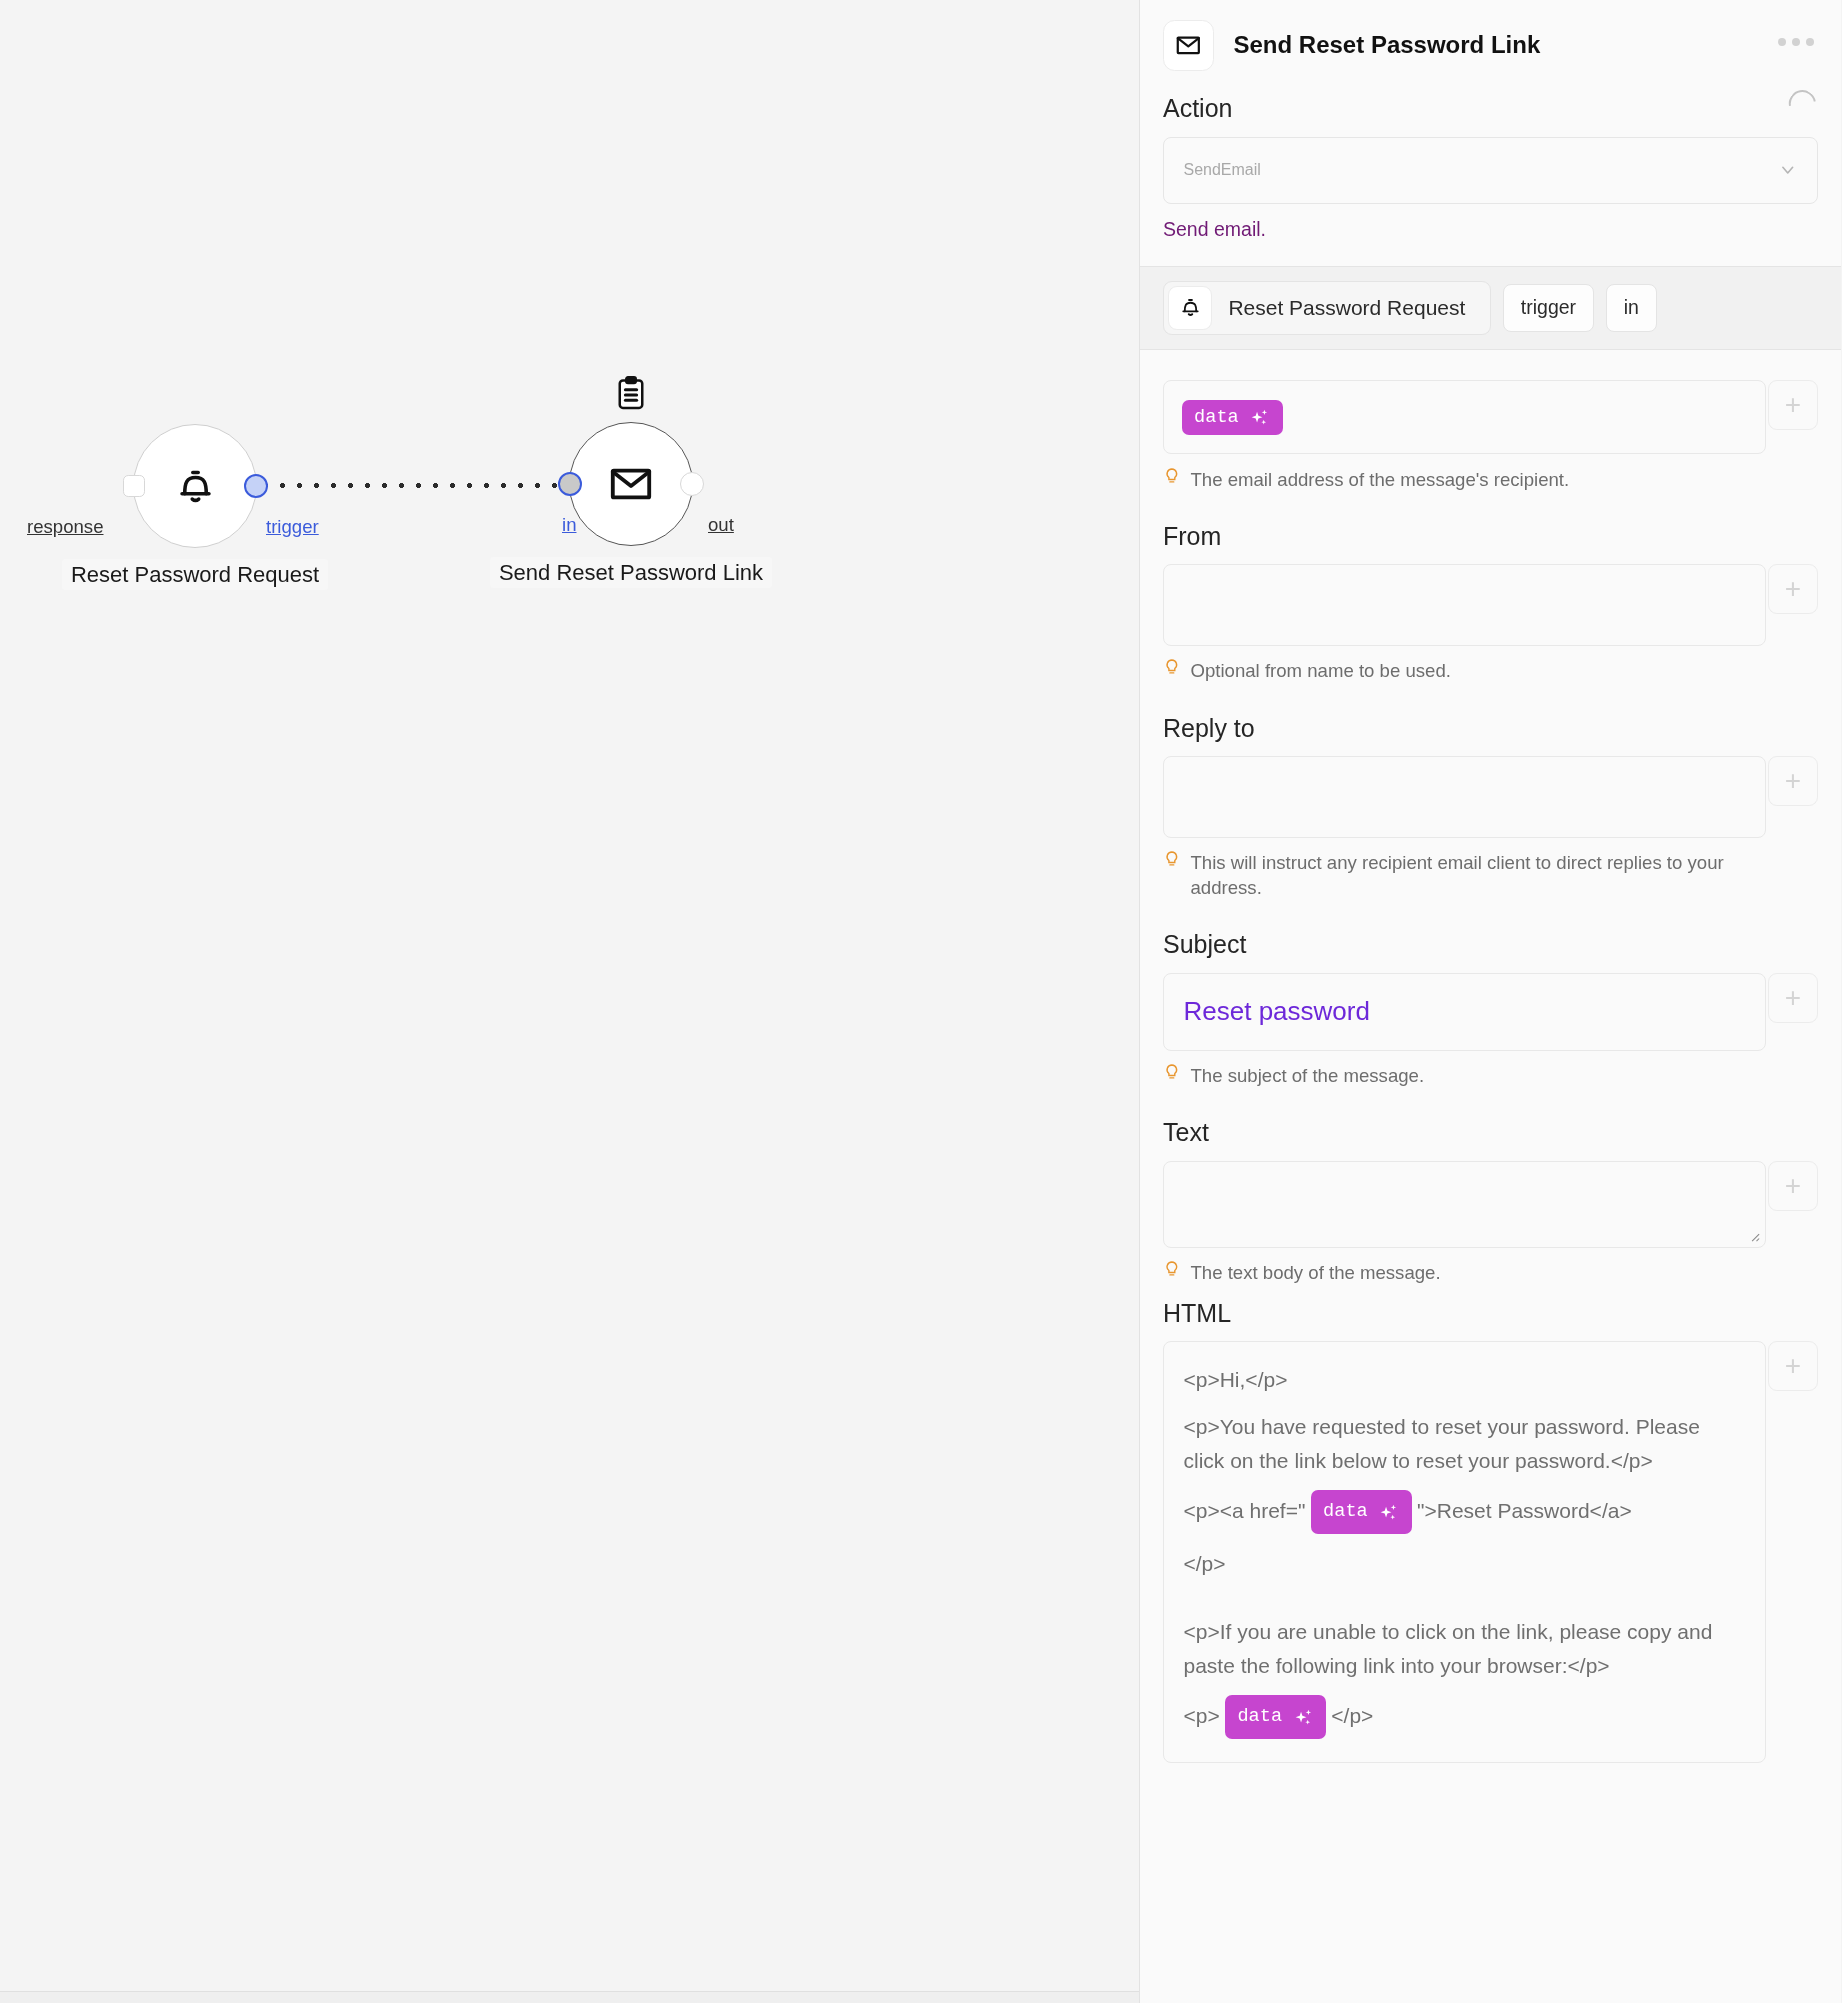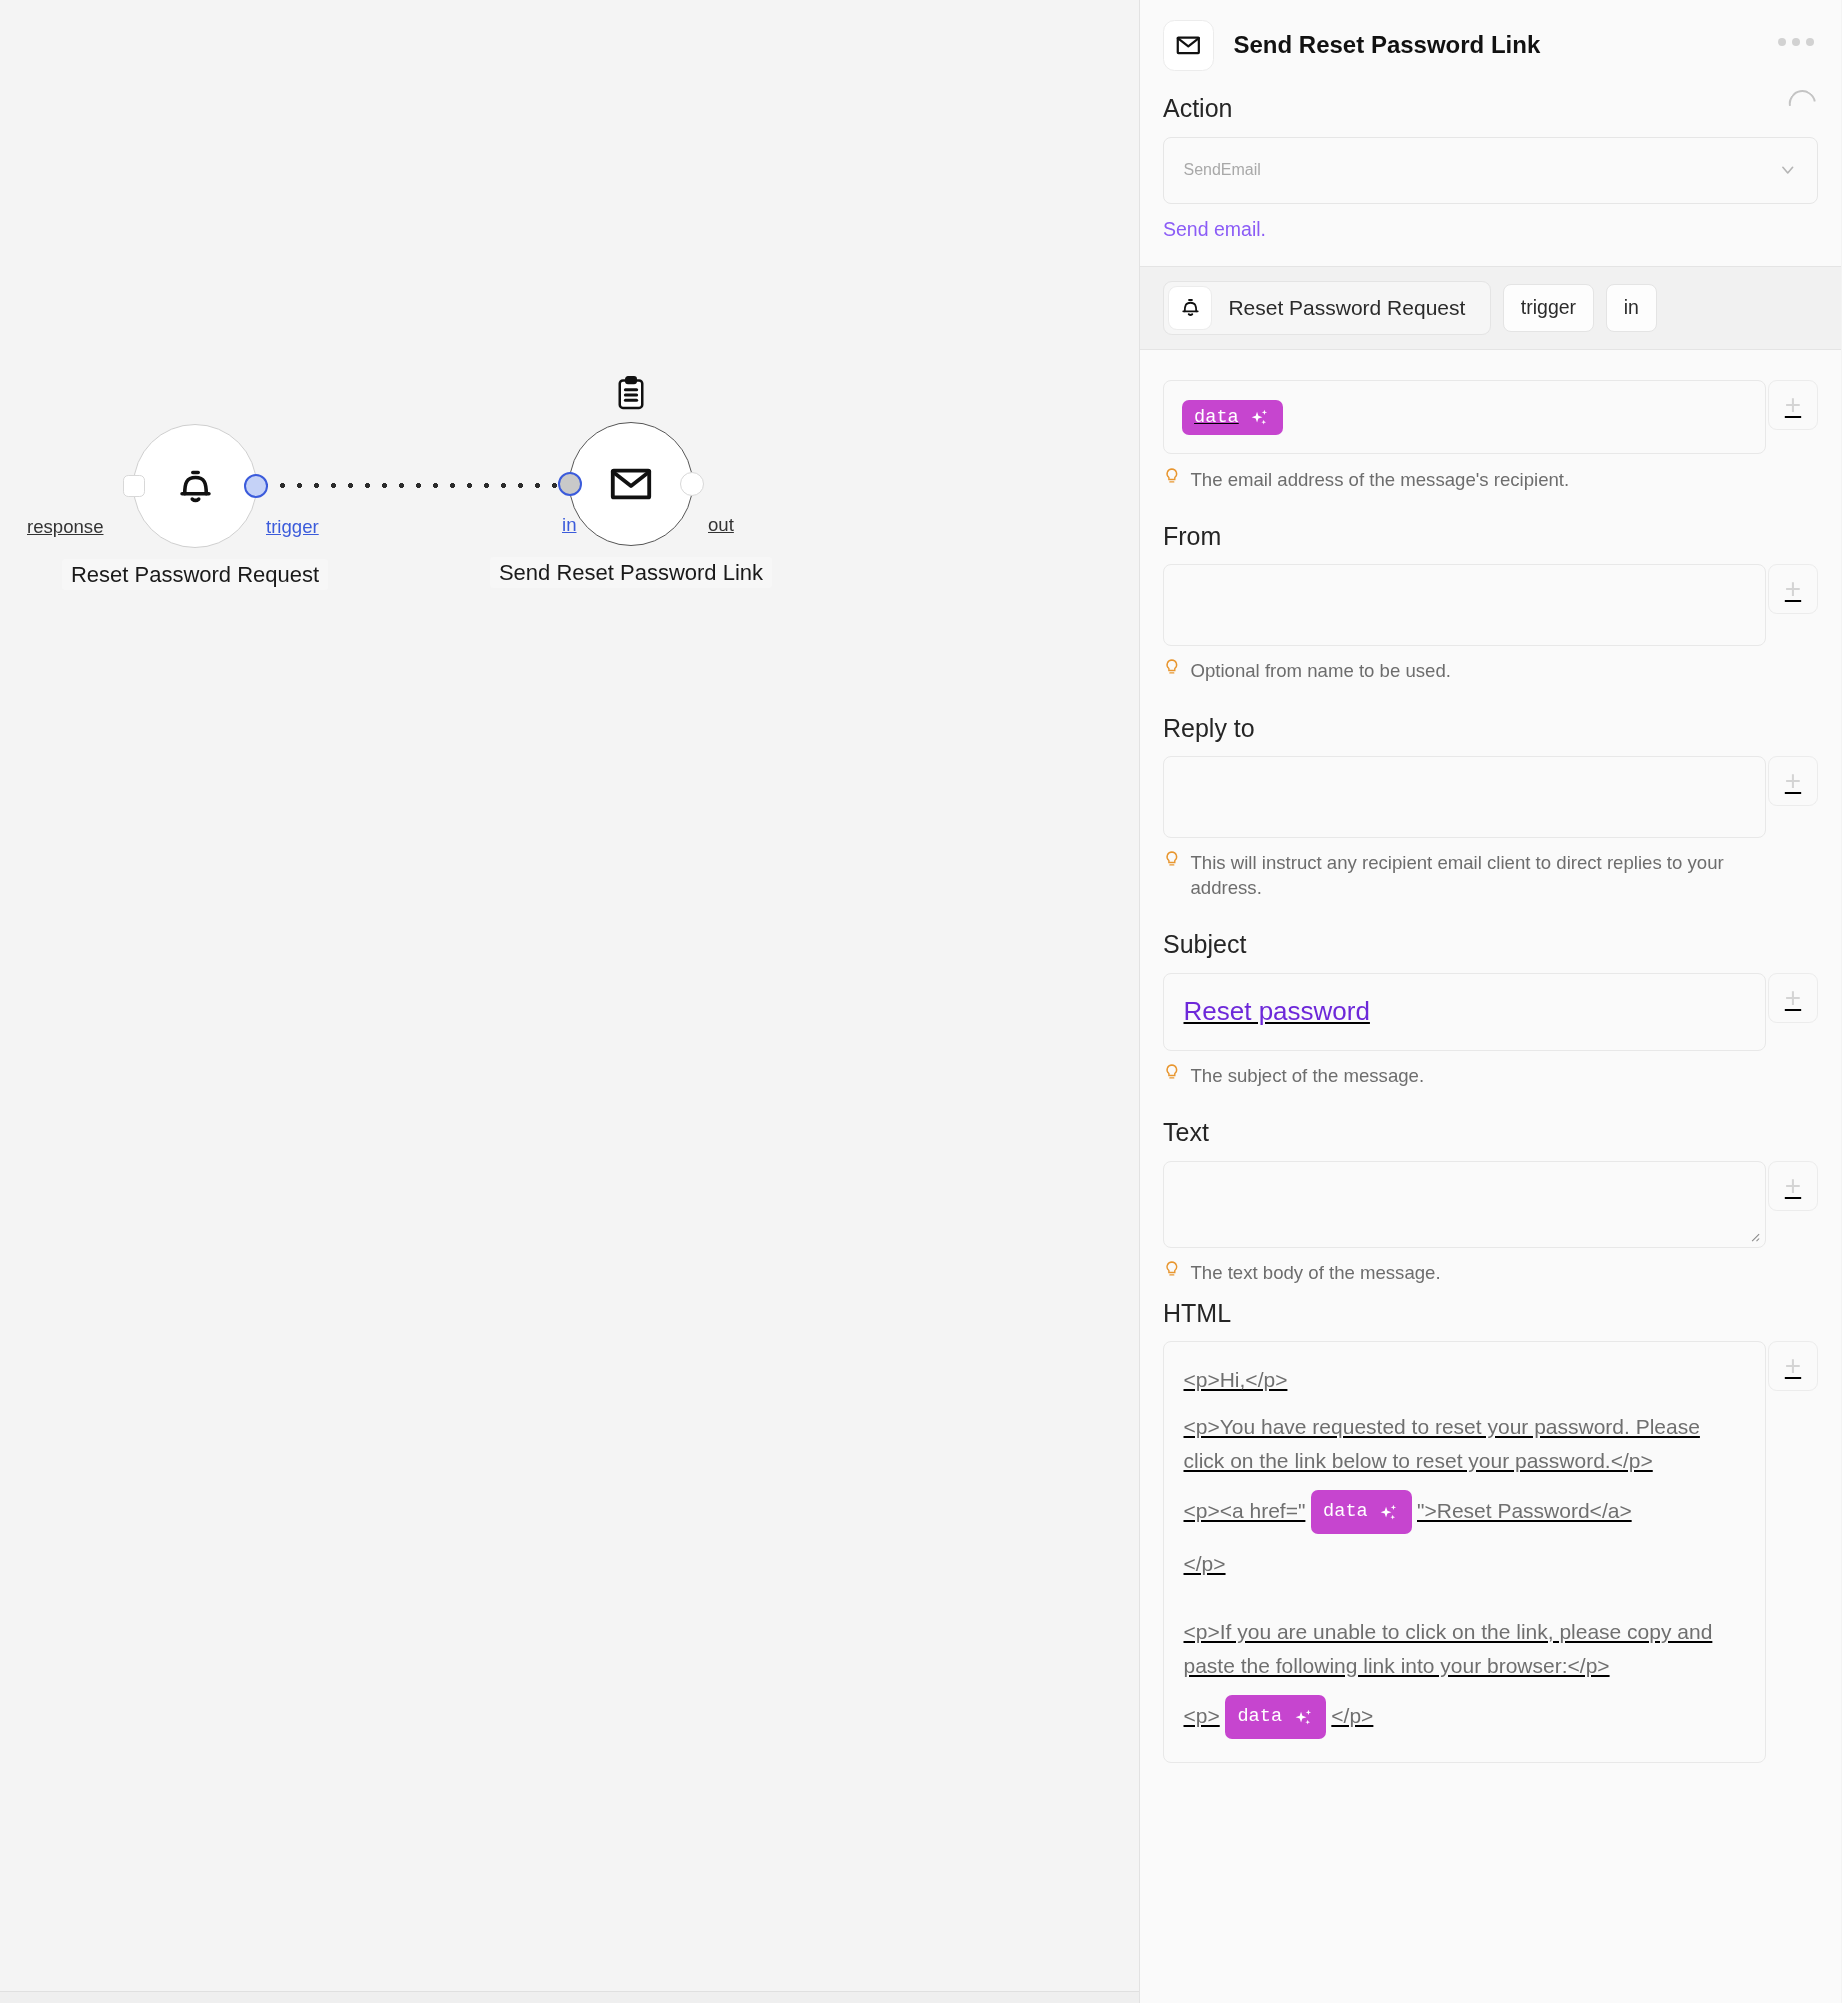--- a/index.html
+++ b/index.html
@@ -118,21 +118,21 @@
     border-bottom-color: transparent;
     transform: rotate(35deg);
   }
   #action-select {
     margin-top: 14px; height: 67px;
     border: 0.9px solid #e6e6e6; border-radius: 8px; background: #fafafa;
     display: flex; align-items: center; justify-content: space-between;
     padding: 0 19.5px;
   }
   #action-select-value { font-size: 16px; color: #a8a8a8; }
-  #action-desc { margin-top: 14px; font-size: 19.5px; color: #8b5cf6; }
+  #action-desc { margin-top: 14px; font-size: 19.5px; color: #701a75; }
 
   #trigger-bar {
     margin-top: 25px;
     background: #f1f1f1;
     border-top: 0.9px solid #e4e4e4;
     border-bottom: 0.9px solid #e4e4e4;
     padding: 14px 23px;
     display: flex; align-items: center; gap: 11.5px;
   }
   #trigger-chip {
@@ -146,21 +146,21 @@
     display: flex; align-items: center; justify-content: center; flex: none;
   }
   #trigger-chip-label { margin-left: 16px; font-size: 21px; color: #2b2b2b; }
   .pill {
     background: #fdfdfd; border: 0.9px solid #e4e4e4; border-radius: 8px;
     padding: 11.5px 17px; font-size: 19.5px; color: #2b2b2b;
   }
 
   #fields { padding: 0 23px 0 23px; }
   .field { margin-top: 30px; }
-  .field-row { display: flex; align-items: flex-start; gap: 2px; margin-top: 13.3px; text-decoration: underline; }
+  .field-row { display: flex; align-items: flex-start; gap: 2px; margin-top: 13.3px; }
   .input-box {
     flex: 1; border: 0.9px solid #e8e8e8; border-radius: 8px; background: #fafafa;
     position: relative;
   }
   .input-box.h-single { min-height: 69px; display: flex; align-items: center; padding: 0 19.5px; }
   .input-box.h-chip { min-height: 74px; display: flex; align-items: center; padding: 0 17.7px; }
   .input-box.h-text { min-height: 82px; }
   .input-box.h-html { padding: 21px 19.5px 23px 19.5px; }
   .placeholder { font-size: 26px; color: #6d28d9; }
   .plus-btn {

